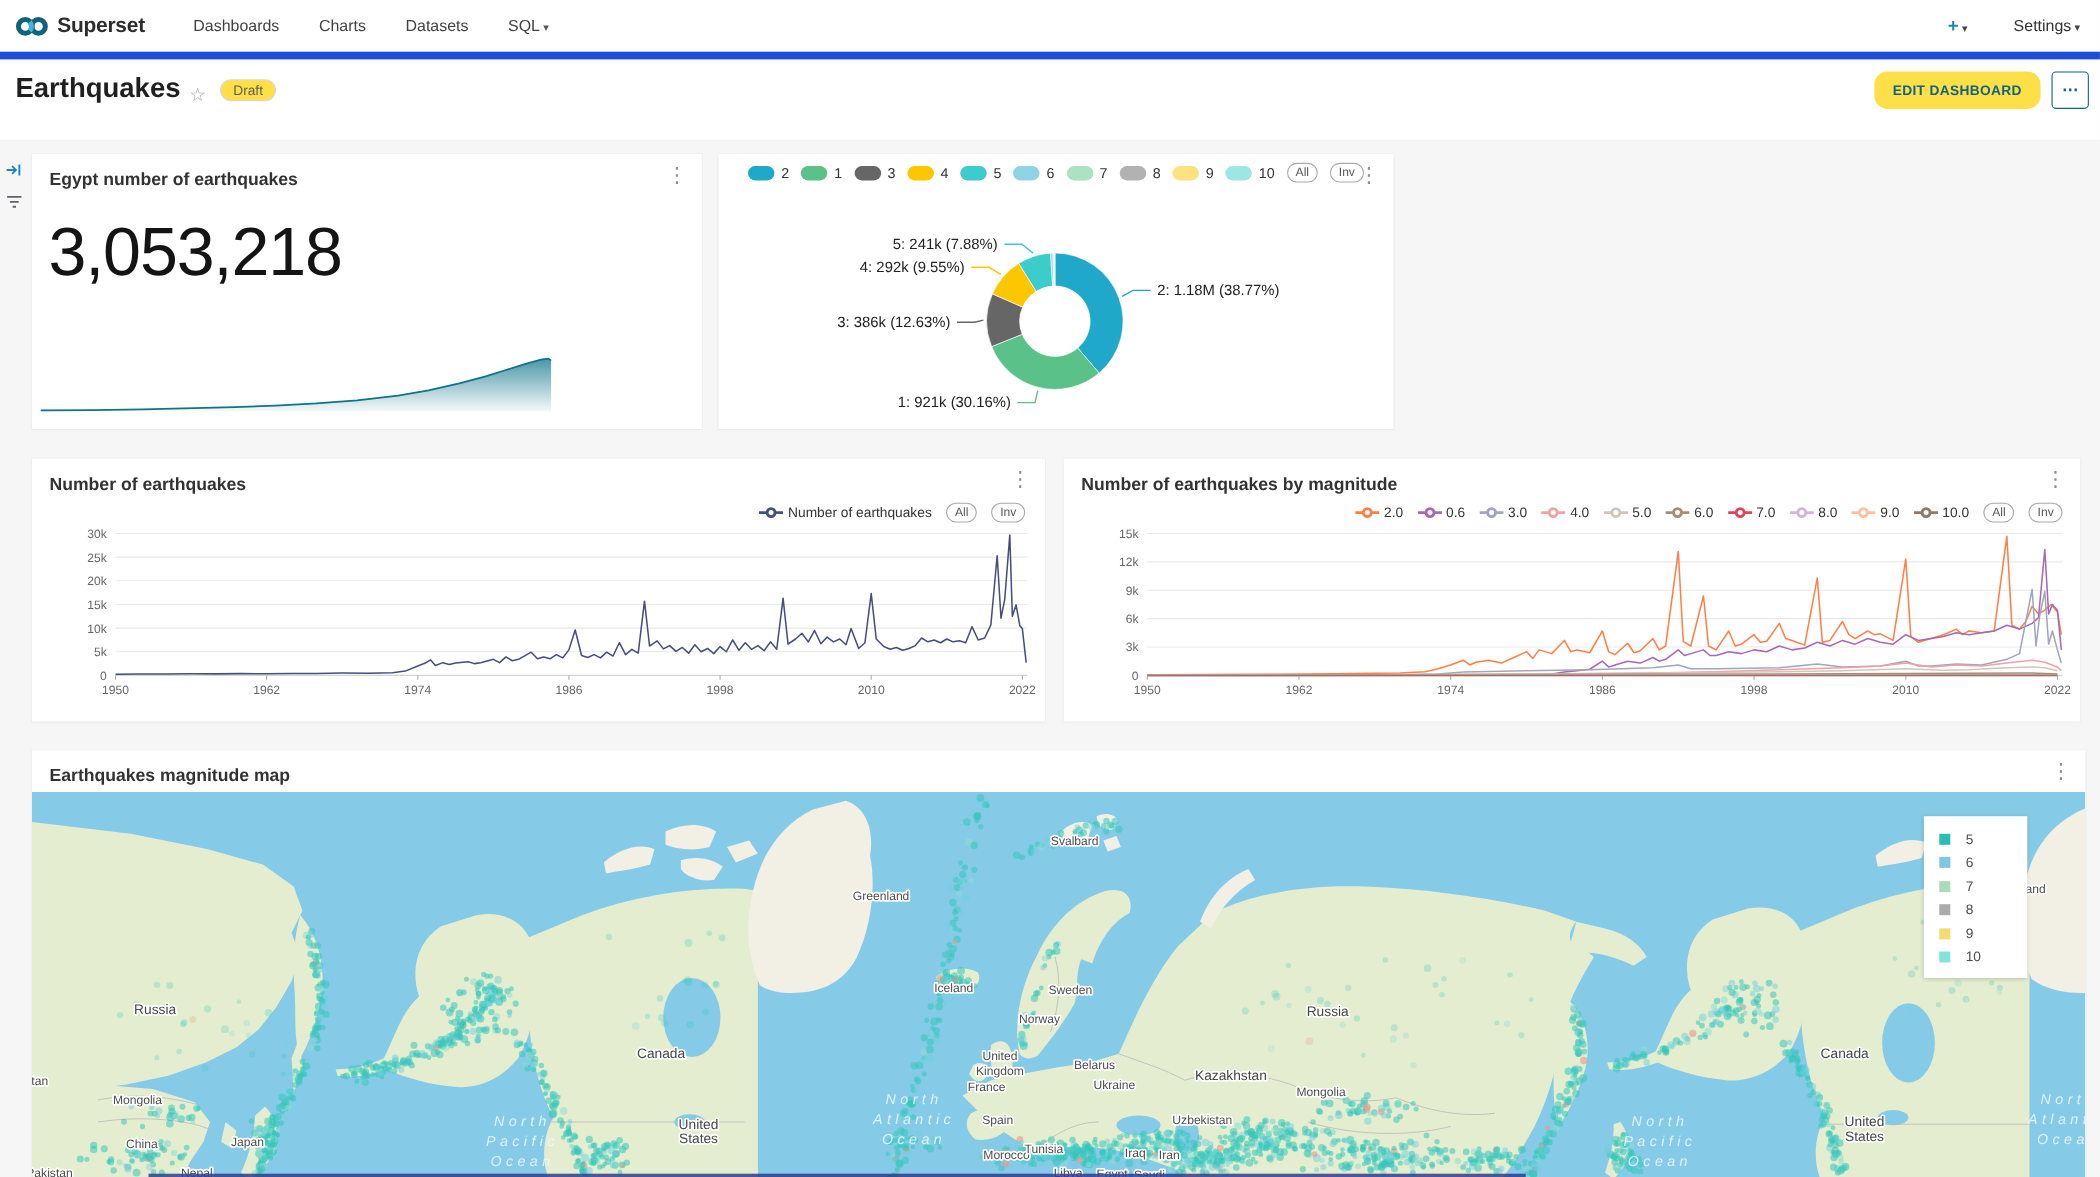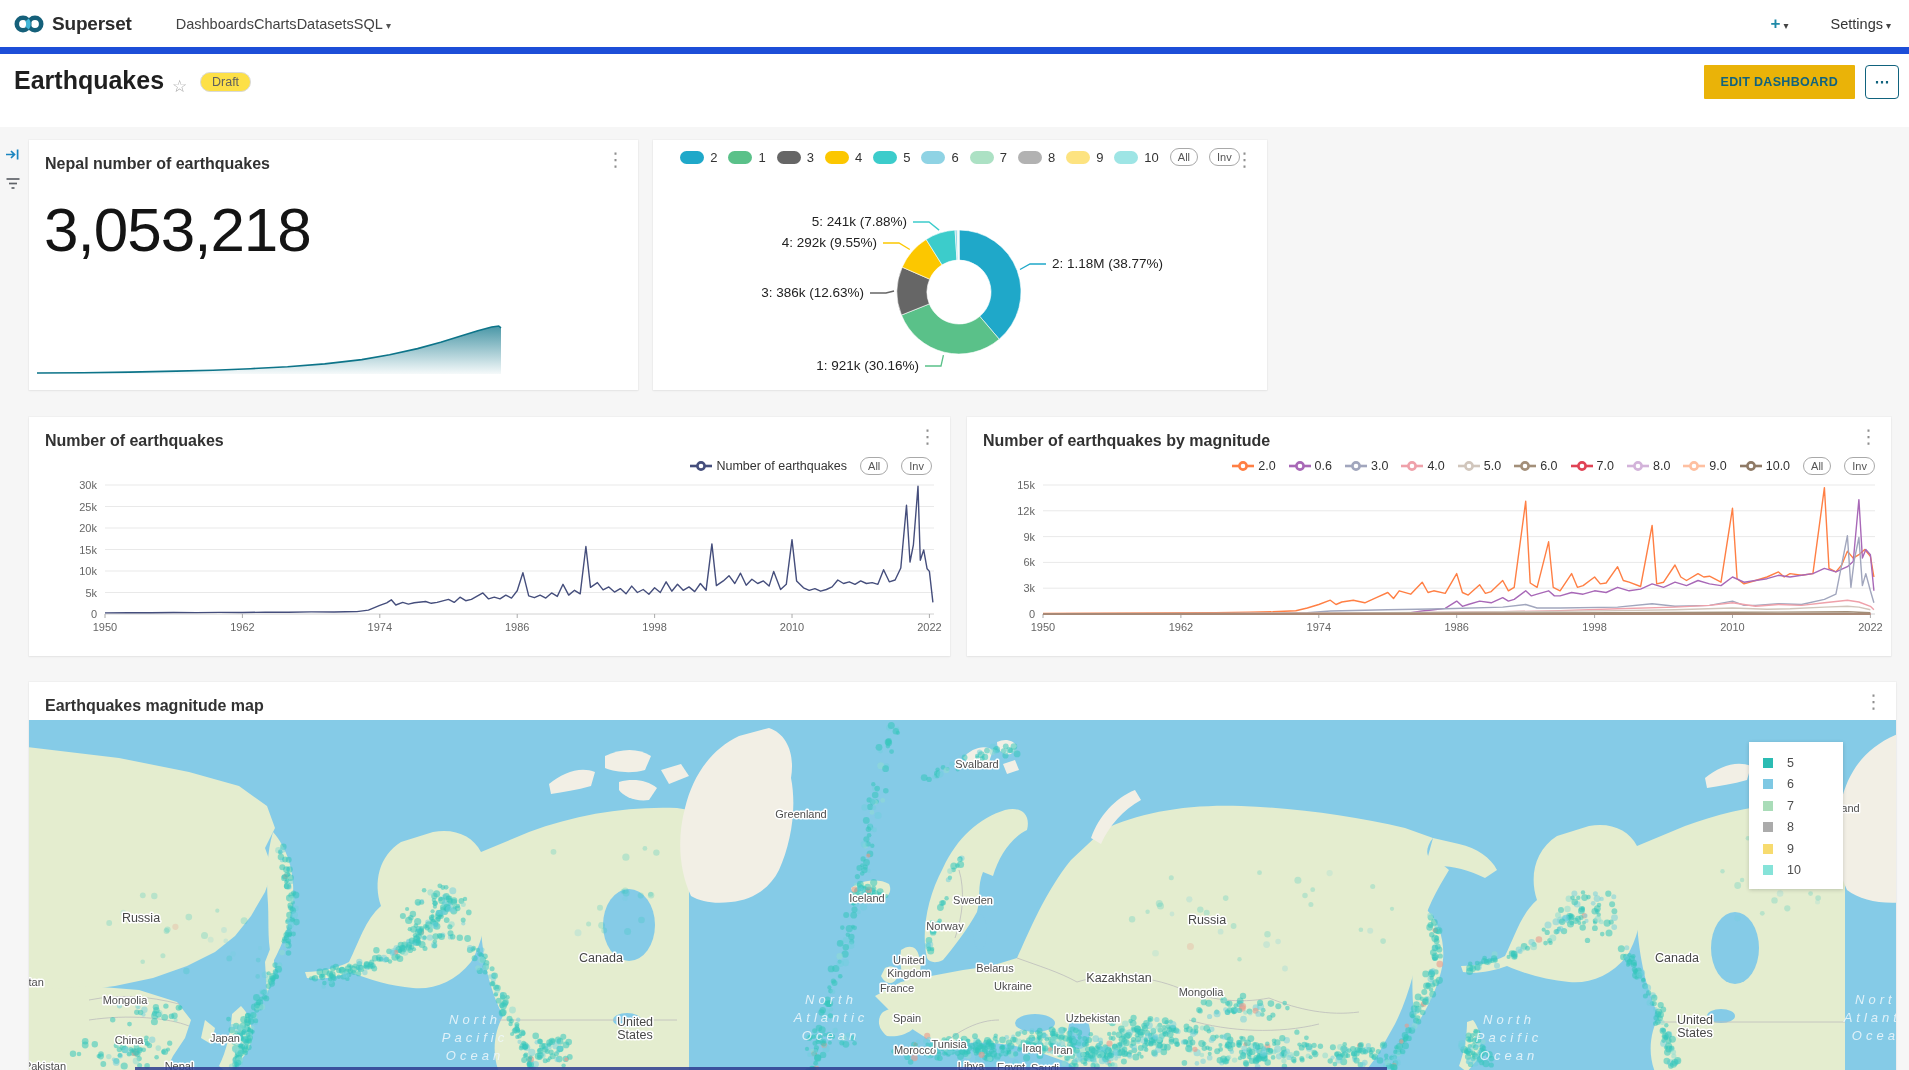--- a/index.html
+++ b/index.html
@@ -1,33 +1,33 @@
 <!DOCTYPE html>
 <html><head>
 <meta charset="utf-8">
 <style>
   html,body{margin:0;padding:0;}
   body{width:1909px;height:1070px;overflow:hidden;background:#f6f6f6;font-family:"Liberation Sans",sans-serif;position:relative;}
   
   .nav{position:absolute;top:0;left:0;width:1909px;height:47px;background:#fff;border-bottom:7px solid #1d4ed8;display:flex;align-items:center;z-index:30;}
   .brand{display:flex;align-items:center;gap:8px;margin-left:14px;cursor:pointer;}
   .brand-name{font-size:19px;font-weight:700;color:#2c2c2c;letter-spacing:-0.2px;}
-  .nav-items{display:flex;align-items:flex-end;margin-left:44px;}
+  .nav-items{display:flex;align-items:flex-end;gap:36px;margin-left:44px;}
   .nav-item{font-size:14.5px;color:#424242;cursor:pointer;}
   .nav-item .caret{font-size:10px;color:#555;margin-left:3px;}
   .nav-right{margin-left:auto;margin-right:18px;display:flex;align-items:center;gap:42px;}
   .nav-plus{color:#1f8aa8;font-size:17px;font-weight:700;cursor:pointer;}
   .nav-plus .caret,.nav-settings .caret{font-size:10px;color:#444;margin-left:3px;font-weight:400;}
   .nav-settings{font-size:14.5px;color:#333;cursor:pointer;}
   
   .subhead{position:absolute;top:48px;left:0;width:1909px;height:79px;background:#fff;z-index:20;}
   .page-title{position:absolute;left:14px;top:18px;font-size:25px;font-weight:700;color:#1f1f1f;}
   .fav-star{position:absolute;left:172px;top:28px;font-size:17px;color:#a8a8a8;cursor:pointer;}
   .draft-badge{position:absolute;left:200px;top:24px;font-size:12.5px;color:#5f5f5f;background:#fde047;border:1px solid #d9d9d9;border-radius:11px;padding:2px 11px;}
-  .edit-btn{position:absolute;right:54px;top:17px;height:34px;background:#eab308;color:#11637e;border:none;border-radius:1px;font-size:12.5px;font-weight:700;letter-spacing:.3px;padding:0 17px;cursor:pointer;font-family:"Liberation Sans",sans-serif;}
+  .edit-btn{position:absolute;right:54px;top:17px;height:34px;background:#fde047;color:#11637e;border:none;border-radius:12px;font-size:12.5px;font-weight:700;letter-spacing:.3px;padding:0 17px;cursor:pointer;font-family:"Liberation Sans",sans-serif;}
   .more-btn{position:absolute;right:10px;top:17px;width:34px;height:34px;background:#fff;border:1px solid #11637e;border-radius:4px;color:#11637e;font-size:15px;font-weight:700;cursor:pointer;line-height:30px;text-align:center;padding:0;}
   
   .rail-icon{position:absolute;left:5px;z-index:10;cursor:pointer;}
   
   .card{position:absolute;background:#fff;box-shadow:0 1px 2px rgba(0,0,0,.06),0 0 0 1px rgba(0,0,0,.02);}
   .card-title{font-size:16px;font-weight:700;color:#323232;padding:15px 16px 0 16px;}
   .kebab{position:absolute;top:11px;right:9px;color:#8f8f8f;font-size:19px;line-height:14px;cursor:pointer;background:none;border:none;padding:2px 4px;}
   .bignum{position:absolute;left:15px;top:54px;font-size:62px;font-weight:500;color:#141414;letter-spacing:-1px;}
   
   .pie-legend{display:flex;align-items:center;justify-content:center;gap:11px;margin-top:8px;flex-wrap:nowrap;}
@@ -87,21 +87,21 @@
 </div>
 <div class="rail-icon" style="top:176px">
   <svg width="16" height="15" viewBox="0 0 16 15">
       <line x1="1.5" y1="3" x2="14.5" y2="3" stroke="#5f6368" stroke-width="1.7"></line>
       <line x1="4" y1="7.5" x2="12" y2="7.5" stroke="#5f6368" stroke-width="1.7"></line>
       <line x1="6.5" y1="12" x2="9.5" y2="12" stroke="#5f6368" stroke-width="1.7"></line>
     </svg>
 </div>
 
 <div class="card" style="left:29px;top:140px;width:609px;height:250px">
-  <div class="card-title">Nepal number of earthquakes</div>
+  <div class="card-title">Egypt number of earthquakes</div>
   <button class="kebab">⋮</button>
   <div class="bignum">3,053,218</div>
   <svg id="spark" width="472" height="54" style="position:absolute;left:4px;bottom:14px">
       <defs>
         <linearGradient id="sparkfill" x1="0" y1="0" x2="0" y2="1">
           <stop offset="0" stop-color="#0d7489" stop-opacity="0.75"></stop>
           <stop offset="1" stop-color="#0d7489" stop-opacity="0.04"></stop>
         </linearGradient>
       </defs>
       <polygon points="4.0,51.0 50.4,50.8 96.8,50.1 143.2,49.1 180.3,48.2 217.4,46.7 254.6,44.8 291.7,41.9 328.8,37.6 356.6,32.8 384.5,26.6 407.7,20.3 426.2,14.6 444.8,8.8 458.7,5.0 465.7,4.0 468.0,5.9 468,52 4,52" fill="url(#sparkfill)"></polygon>

